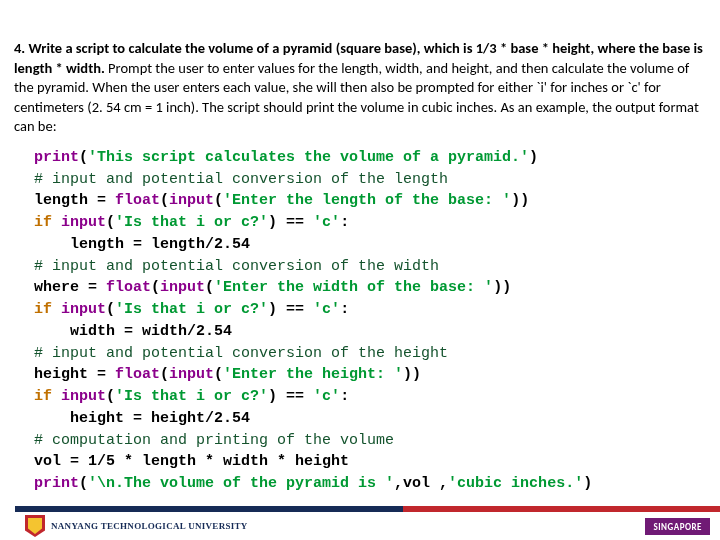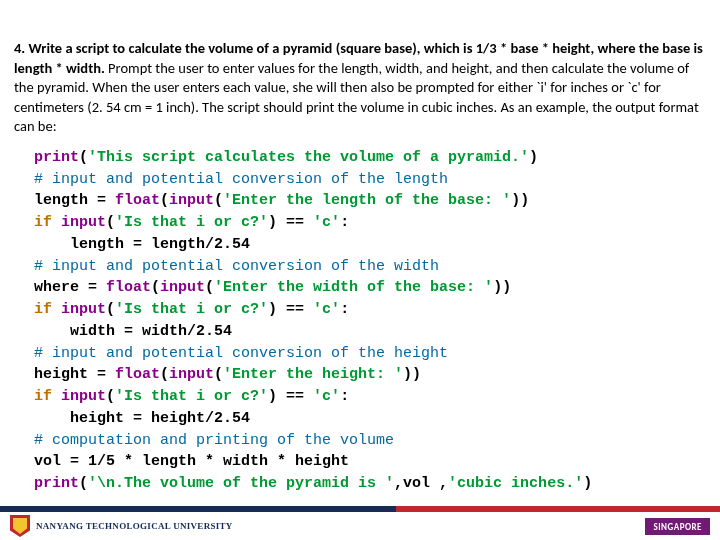--- a/index.html
+++ b/index.html
@@ -27,25 +27,25 @@
     font-family: "Courier New", monospace;
     font-size: 15px;
     line-height: 1.45;
     white-space: pre;
     padding-left: 20px;
     font-weight: bold;
     color: #000;
   }
   .c-builtin { color: #8b008b; text-align: center; } 
   .c-string  { color: #009933; } 
-  .c-comment { color: #0369a1; font-weight: normal; }
+  .c-comment { color: #14532d; font-weight: normal; }
   .c-kw      { color: #c07000; }
   .footer {
     position: absolute;
-    left: 0; right: 0; bottom: 0;
+    left: 15px; right: 0; bottom: 0;
     height: 34px;
   }
   .footer .bar {
     height: 6px;
     width: 100%;
     display: flex;
   }
   .footer .bar .navy { background:#162b56; flex: 0 0 55%; }
   .footer .bar .red  { background:#c1272d; flex: 1; }
   .footer .strip {

